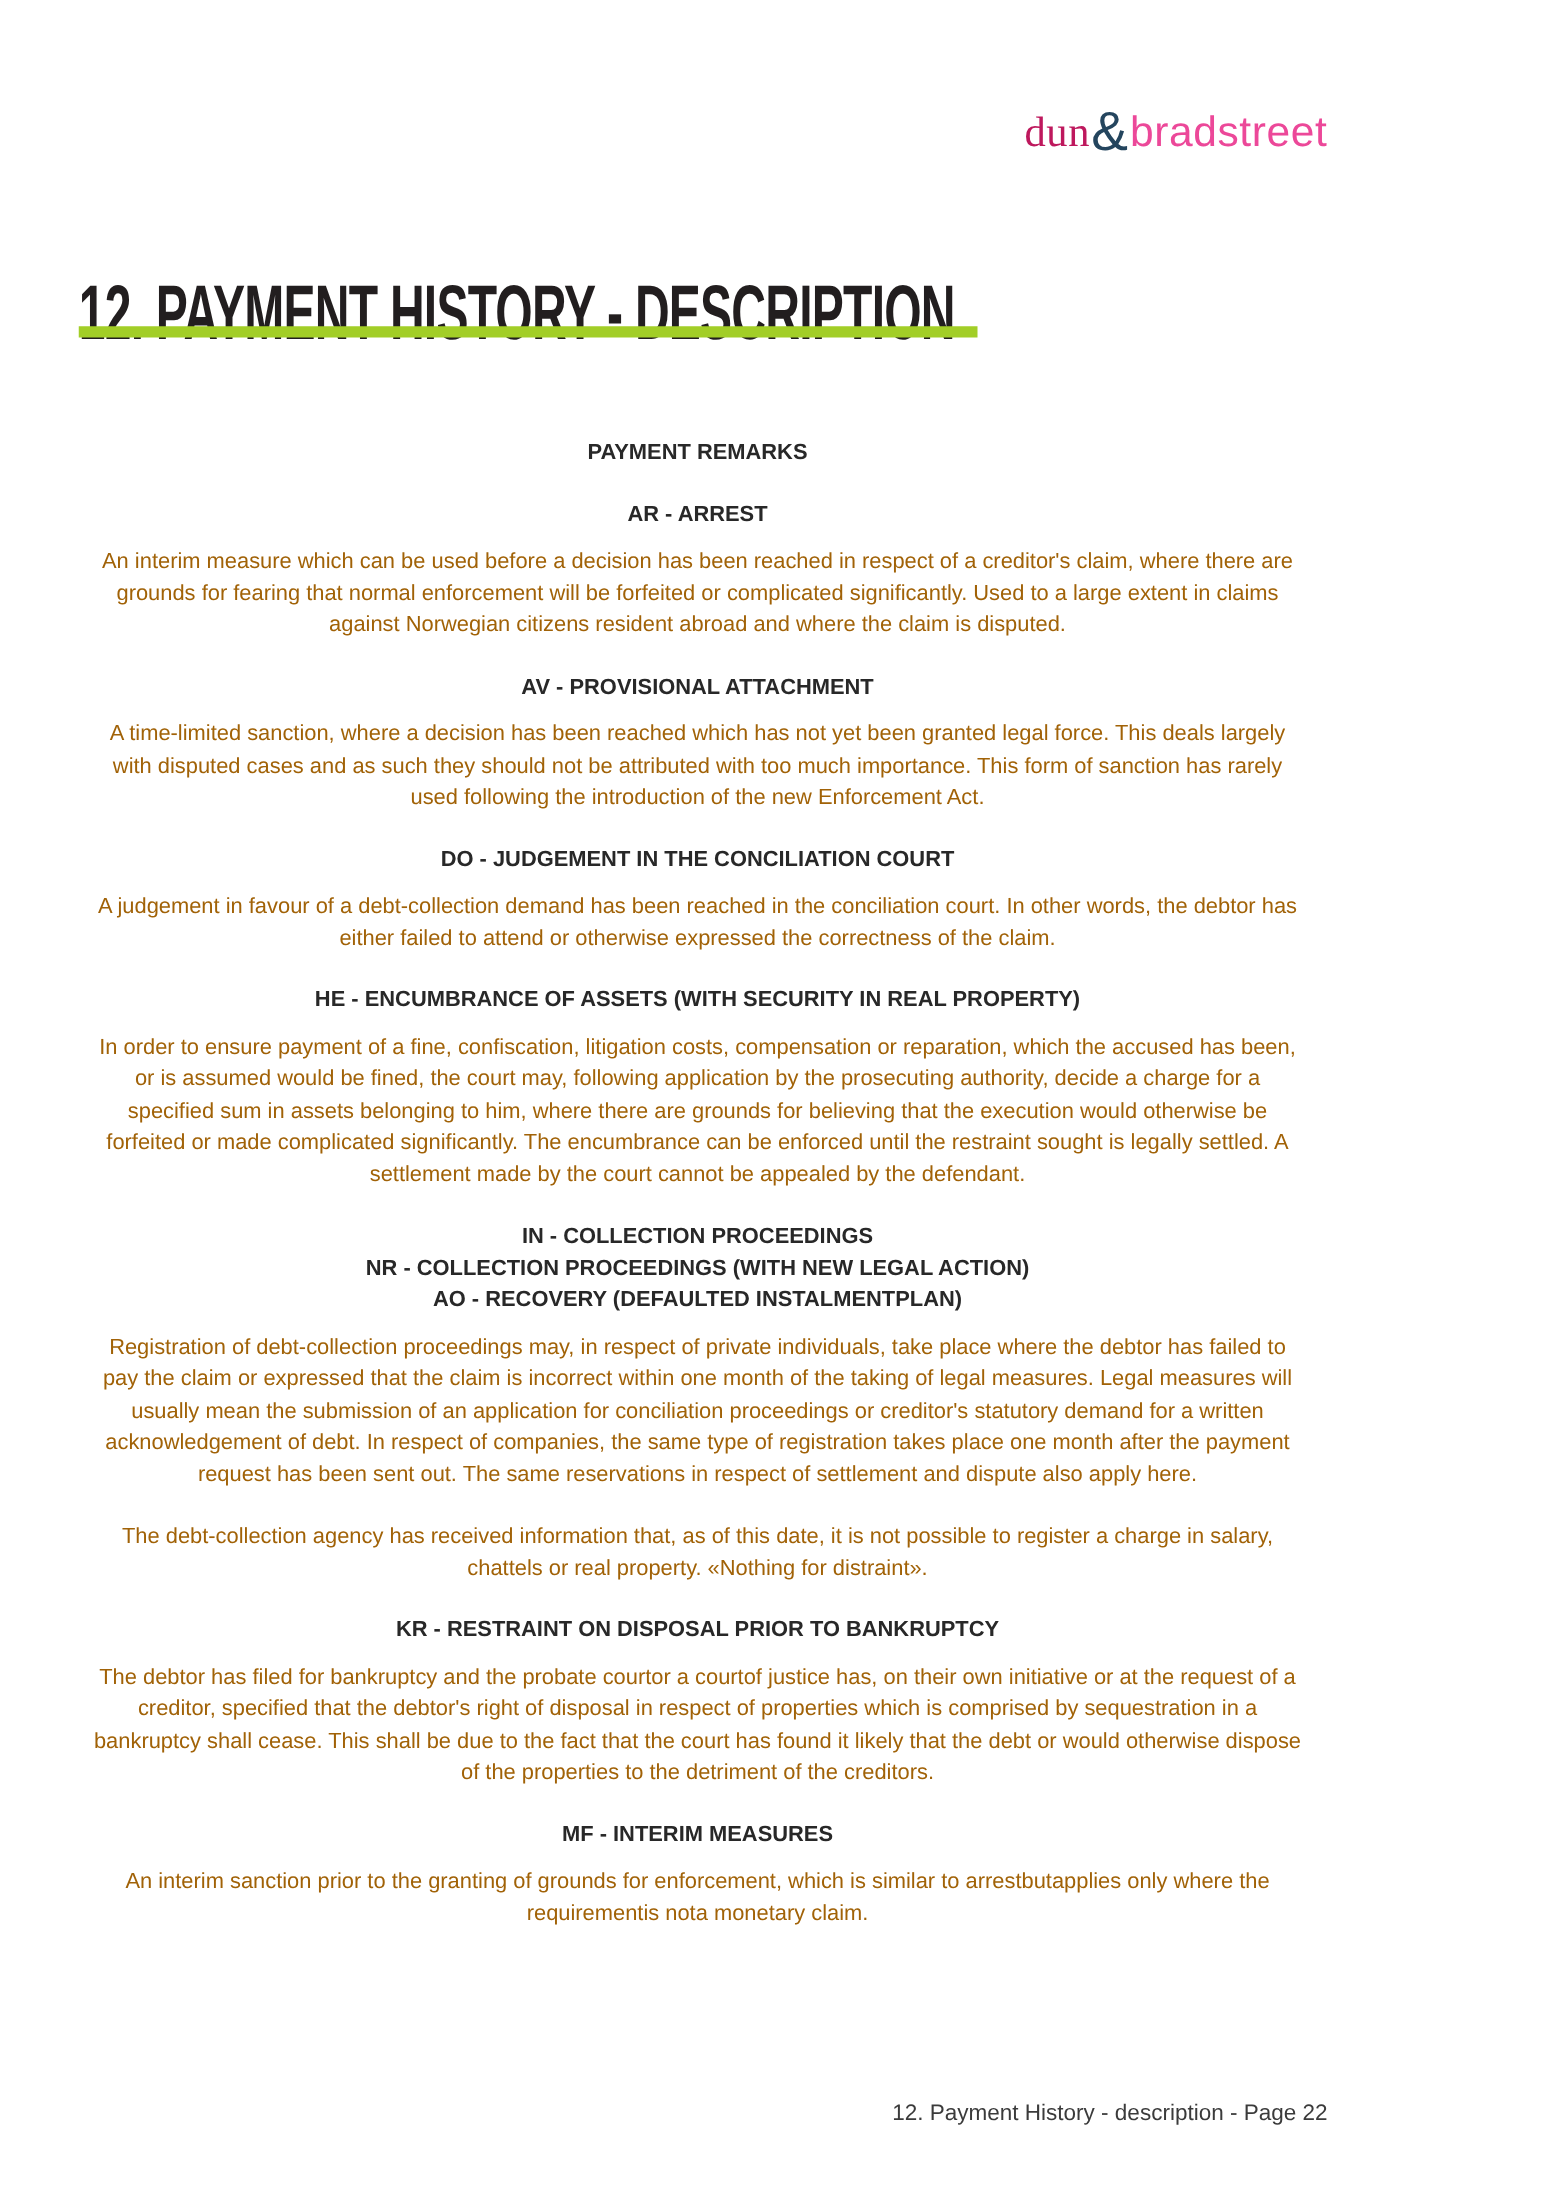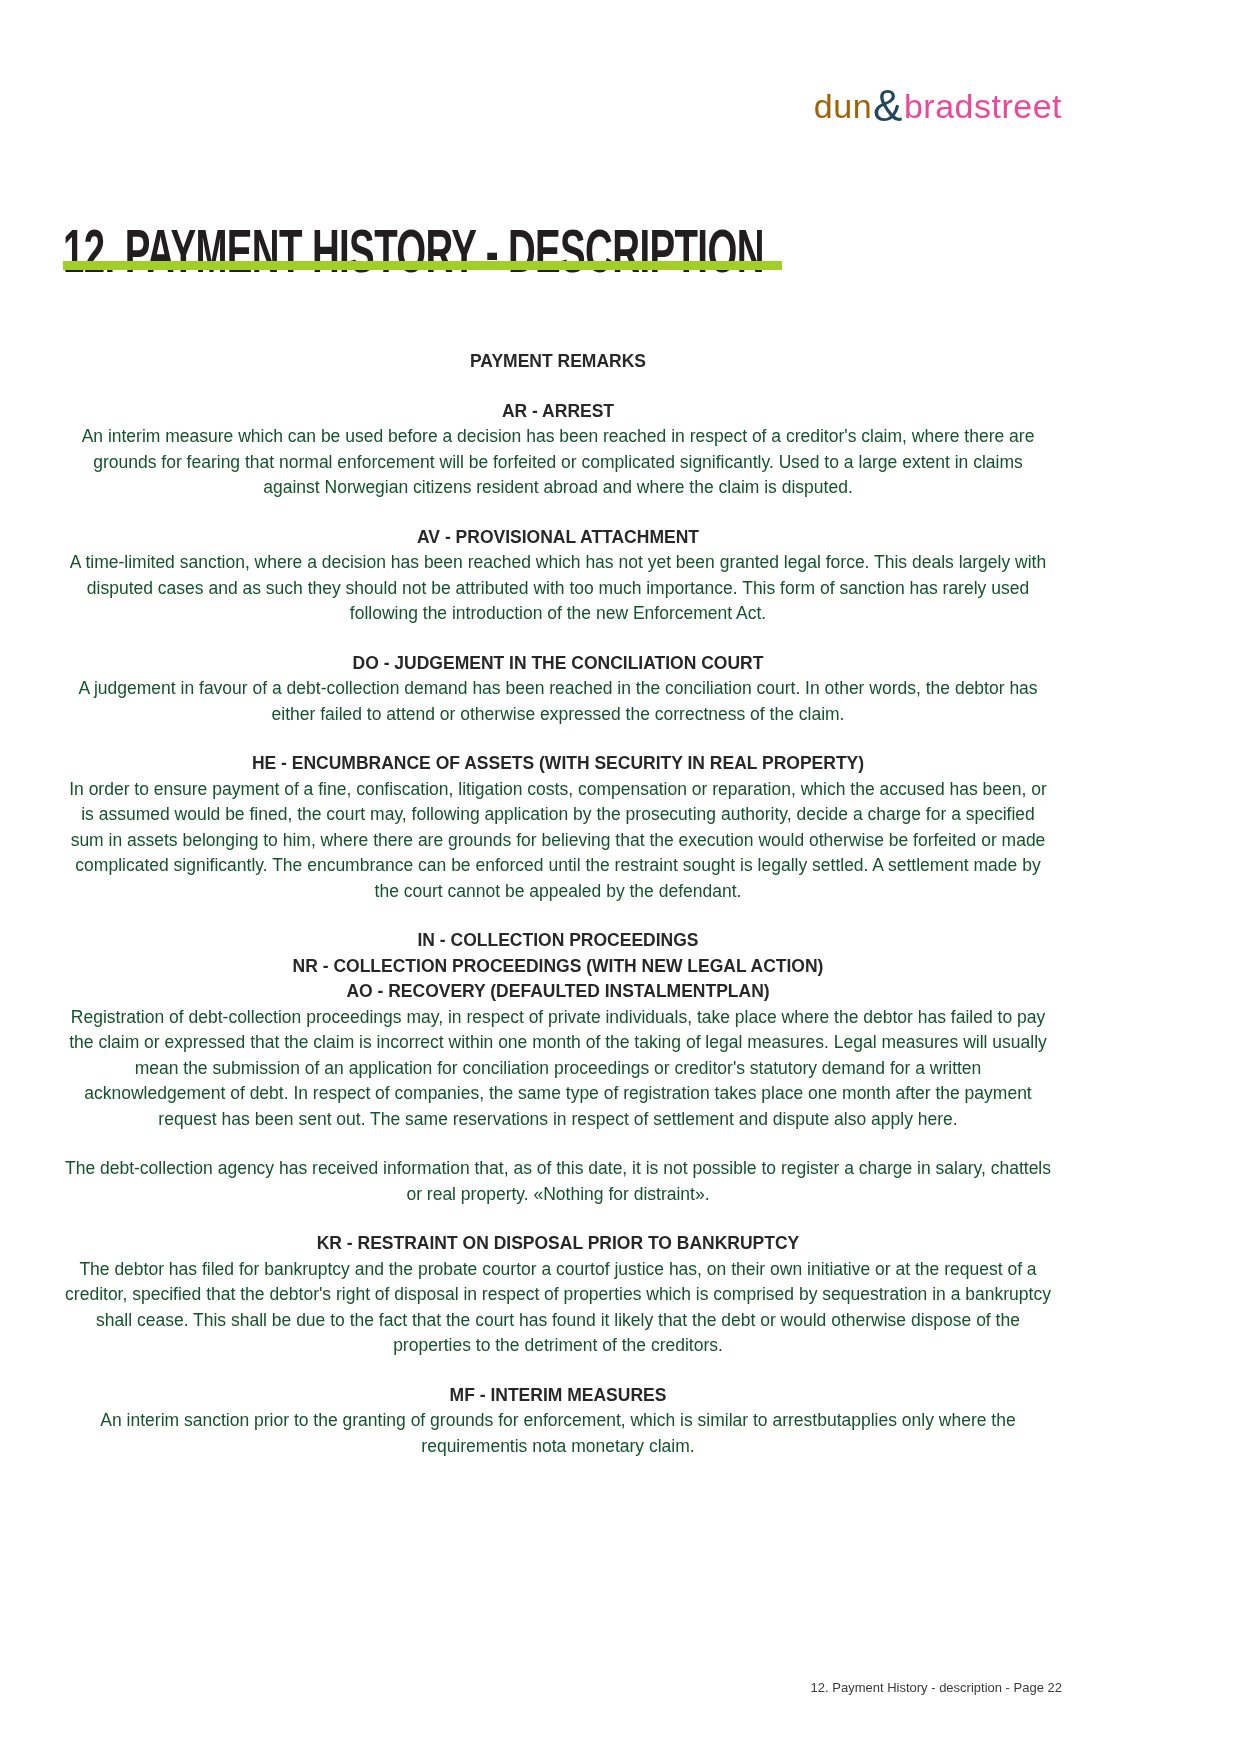--- a/index.html
+++ b/index.html
@@ -11,21 +11,21 @@
     -webkit-font-smoothing: antialiased;
   }
   .page { position: absolute; inset: 0; overflow: hidden; }
 
   
   .logo {
     position: absolute; top: 78px; right: 179px;
     font-size: 34px; letter-spacing: 0.5px; font-weight: 400;
     white-space: nowrap;
   }
-  .logo .dun { color: #a16207; }
+  .logo .dun { color: #be185d; font-family: Liberation Serif, serif; }
   .logo .amp { color: #24455e; font-size: 44px; font-weight: 500; position: relative; top: 3px; margin: 0 1px; }
   .logo .bradstreet { color: #ec4899; }
 
   
   .title {
     position: absolute; left: 63px; top: 178px;
     font-size: 62px; font-weight: bold; color: #221e1f;
     letter-spacing: -1px; white-space: nowrap;
     transform: scaleX(0.62); transform-origin: 0 0;
     line-height: 62px;
@@ -39,27 +39,27 @@
   .content {
     position: absolute; left: 63px; top: 349px; width: 990px;
   }
   .section { margin: 0 0 24px 0; text-align: center; }
   .section-heading {
     font-size: 17.5px; line-height: 25.5px; font-weight: bold;
     color: #282828; margin: 0;
   }
   .section-body {
     font-size: 17.5px; line-height: 25.5px; font-weight: 400;
-    color: #14532d; margin: 0;
+    color: #a16207; margin: 12px;
   }
 
   
   .footer {
     position: absolute; right: 179px; top: 1680px;
-    font-size: 13px; color: #3b3b3b; white-space: nowrap;
+    font-size: 18px; color: #3b3b3b; white-space: nowrap;
   }
 </style>
 </head>
 <body>
 
 <div class="page">
 
   <div class="logo">
     <span class="dun">dun</span><span class="amp">&amp;</span><span class="bradstreet">bradstreet</span>
   </div>

